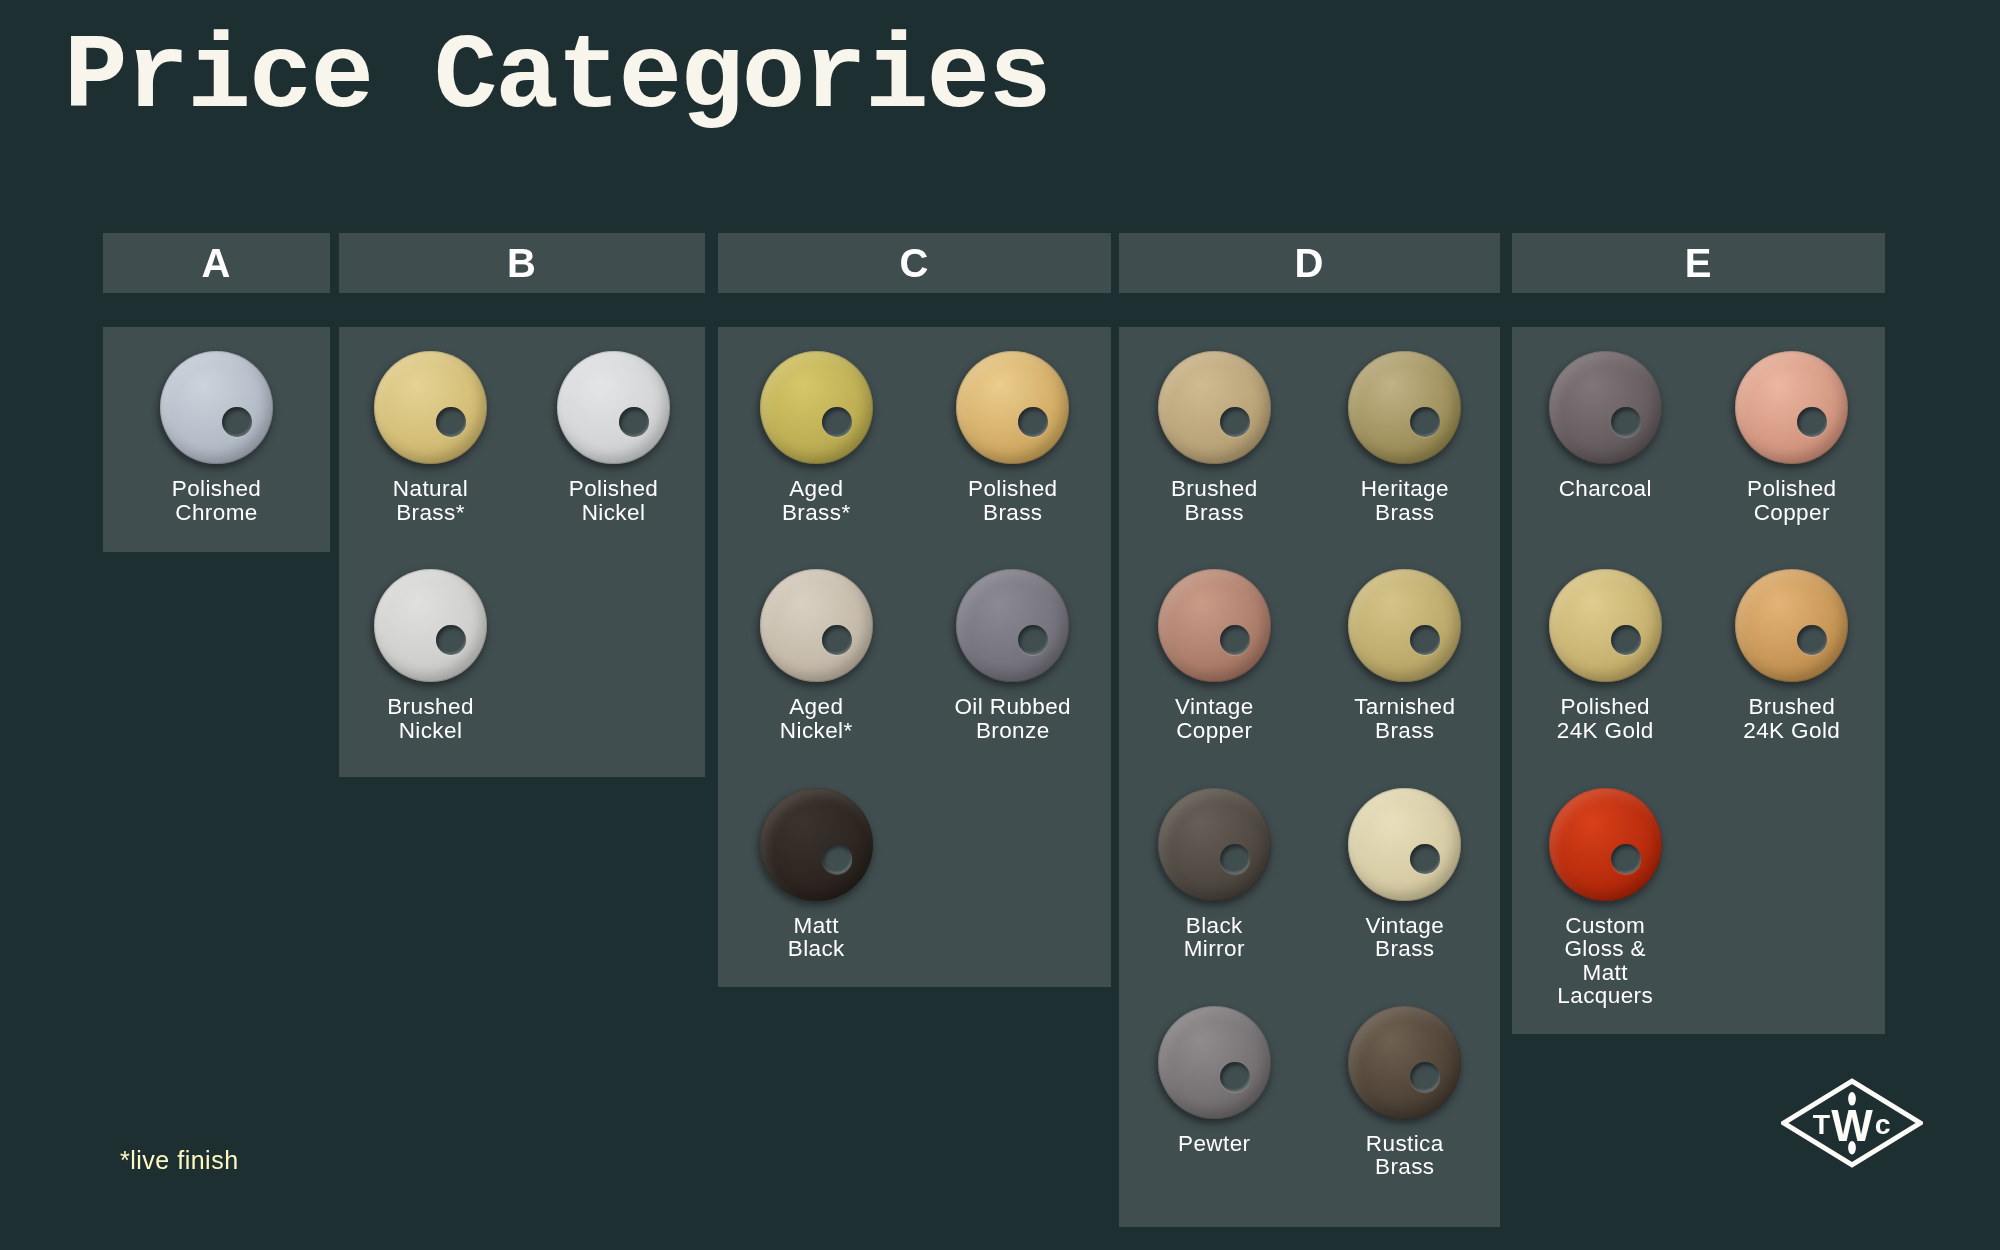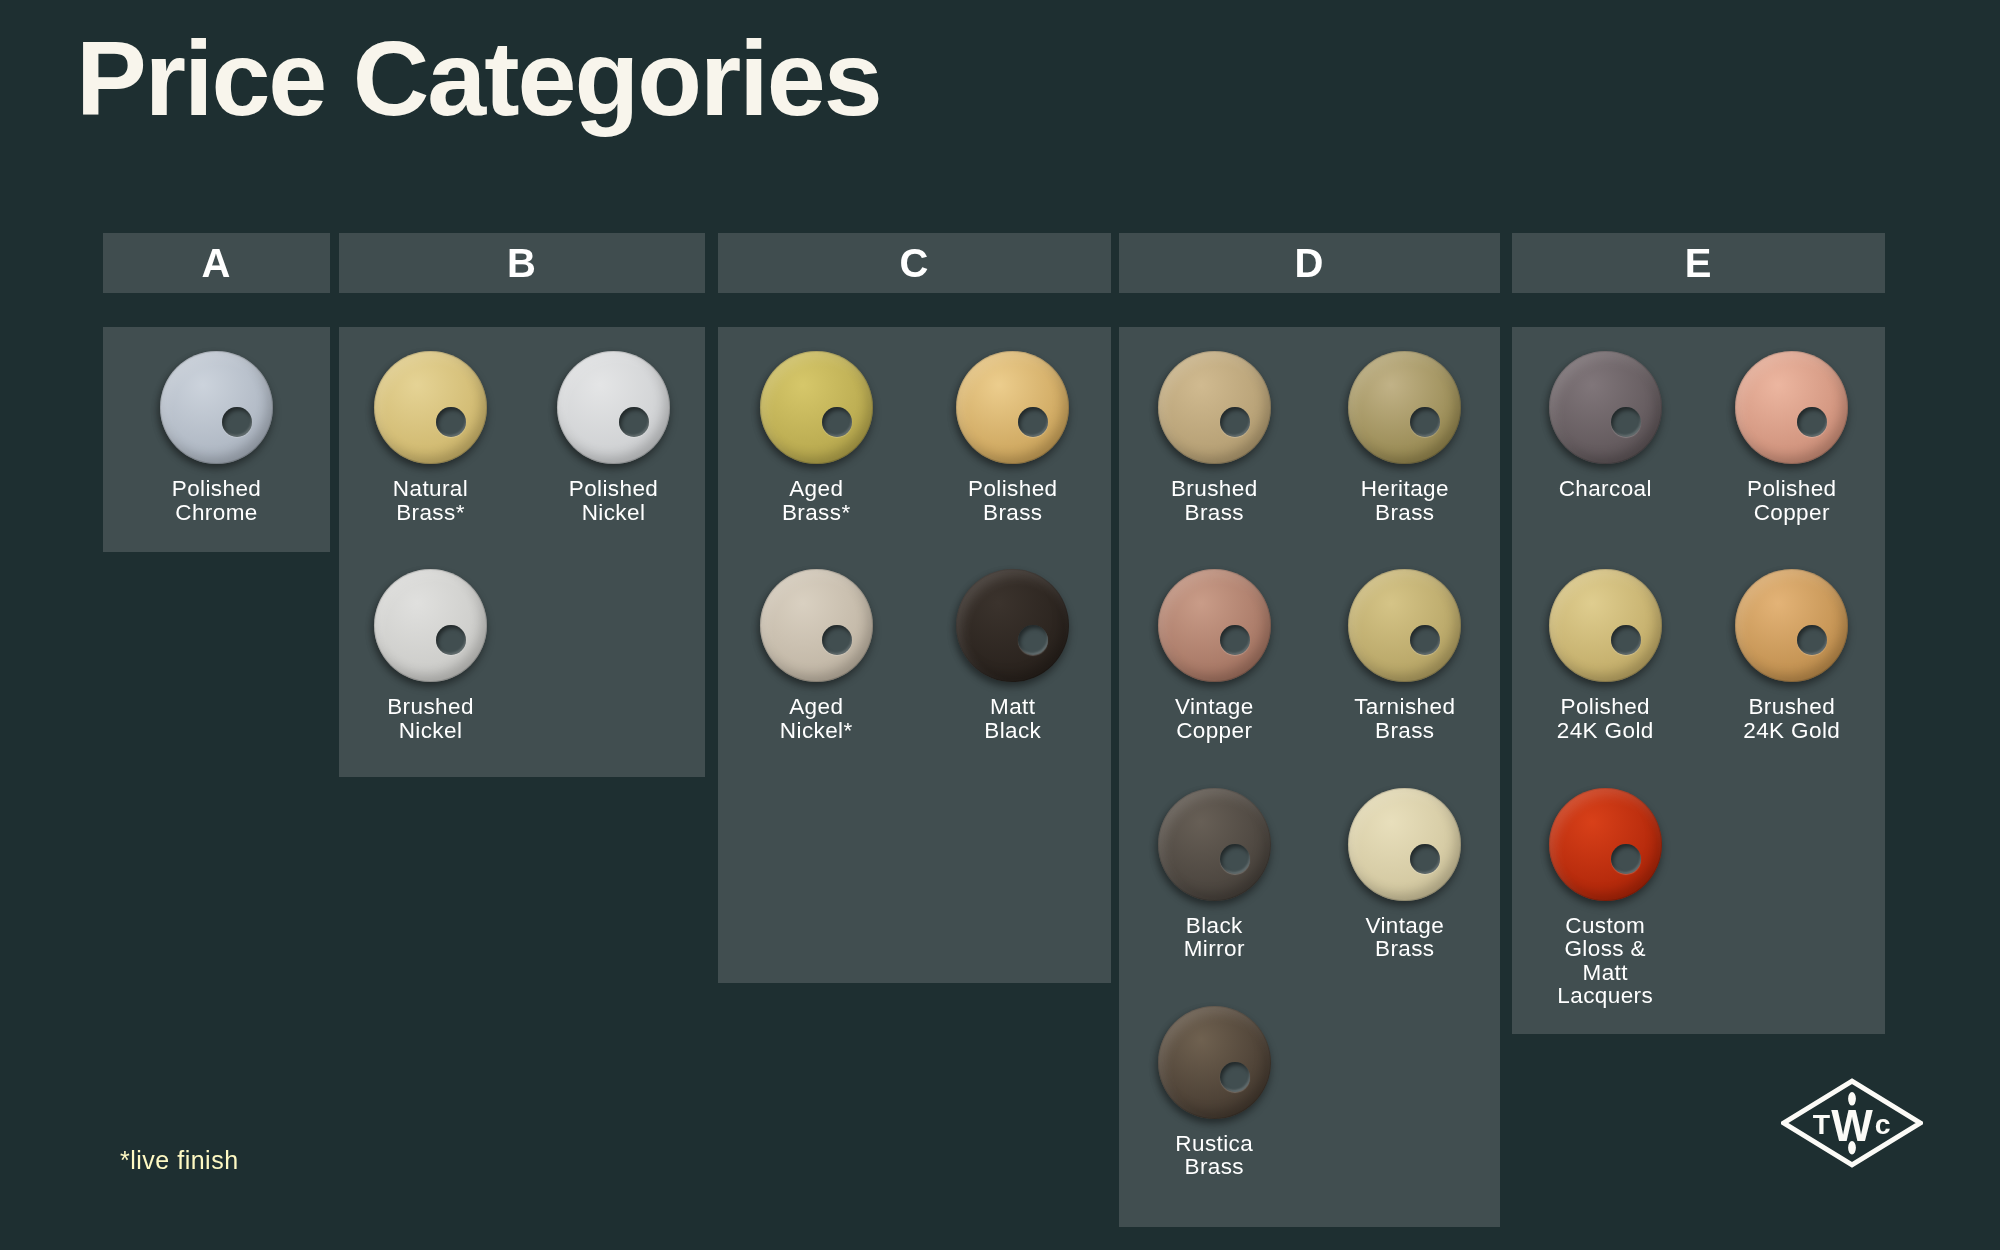--- a/index.html
+++ b/index.html
@@ -11,22 +11,22 @@
   }
   *{margin:0;padding:0;box-sizing:border-box;}
   html,body{width:2000px;height:1250px;}
   body{
     background:var(--bg);
     font-family:"Liberation Sans","DejaVu Sans",sans-serif;
     position:relative;
     overflow:hidden;
   }
   .title{
-    position:absolute;left:76px;top:18px;
-    font-family:Liberation Sans, sans-serif;
+    position:absolute;left:64px;top:18px;
+    font-family:Liberation Mono, monospace;
     font-weight:700;
     font-size:106px;
     letter-spacing:-2px;
     color:var(--title);
     text-align:center;
   }
   .columns{position:absolute;left:0;top:233px;width:2000px;height:1017px;}
   .col{position:absolute;top:0;}
   .col-A{left:103px;width:227px;}
   .col-B{left:339px;width:366px;}
@@ -175,20 +175,27 @@
 Brass</div>
           </div>
           <div class="cell">
             <div class="disc" style="background: radial-gradient(circle at 38% 30%, rgb(217, 208, 193) 0%, rgb(190, 179, 162) 78%);">
               <div class="hole"></div>
             </div>
             <div class="flabel">Aged
 Nickel*</div>
           </div>
           <div class="cell">
+            <div class="disc" style="background: radial-gradient(circle at 38% 30%, rgb(139, 137, 148) 0%, rgb(109, 108, 117) 78%);">
+              <div class="hole"></div>
+            </div>
+            <div class="flabel">Oil Rubbed
+Bronze</div>
+          </div>
+          <div class="cell">
             <div class="disc" style="background: radial-gradient(circle at 38% 30%, rgb(59, 51, 45) 0%, rgb(39, 32, 27) 78%);">
               <div class="hole"></div>
             </div>
             <div class="flabel">Matt
 Black</div>
           </div>
         </div>
     </section>
 
     <section class="col col-D">
@@ -230,20 +237,26 @@
             </div>
             <div class="flabel">Black
 Mirror</div>
           </div>
           <div class="cell">
             <div class="disc" style="background: radial-gradient(circle at 38% 30%, rgb(232, 223, 188) 0%, rgb(207, 196, 156) 78%);">
               <div class="hole"></div>
             </div>
             <div class="flabel">Vintage
 Brass</div>
+          </div>
+          <div class="cell">
+            <div class="disc" style="background: radial-gradient(circle at 38% 30%, rgb(144, 140, 142) 0%, rgb(108, 104, 105) 78%);">
+              <div class="hole"></div>
+            </div>
+            <div class="flabel">Pewter</div>
           </div>
           <div class="cell">
             <div class="disc" style="background: radial-gradient(circle at 38% 30%, rgb(111, 97, 80) 0%, rgb(68, 57, 47) 78%);">
               <div class="hole"></div>
             </div>
             <div class="flabel">Rustica
 Brass</div>
           </div>
         </div>
     </section>

